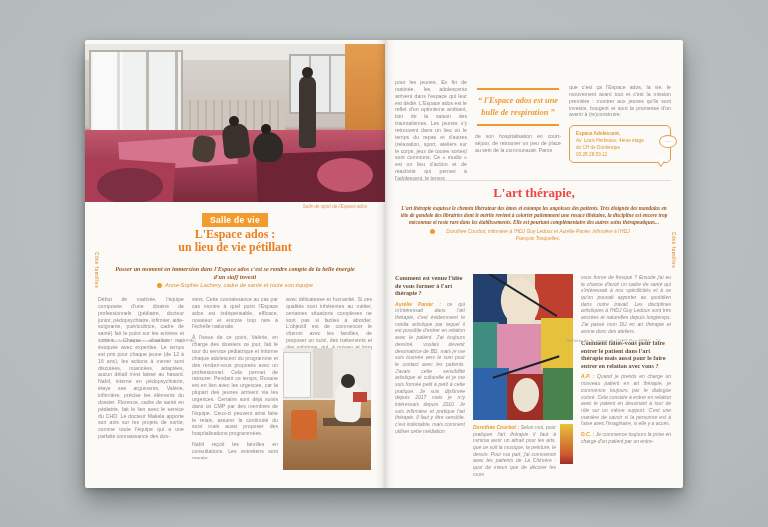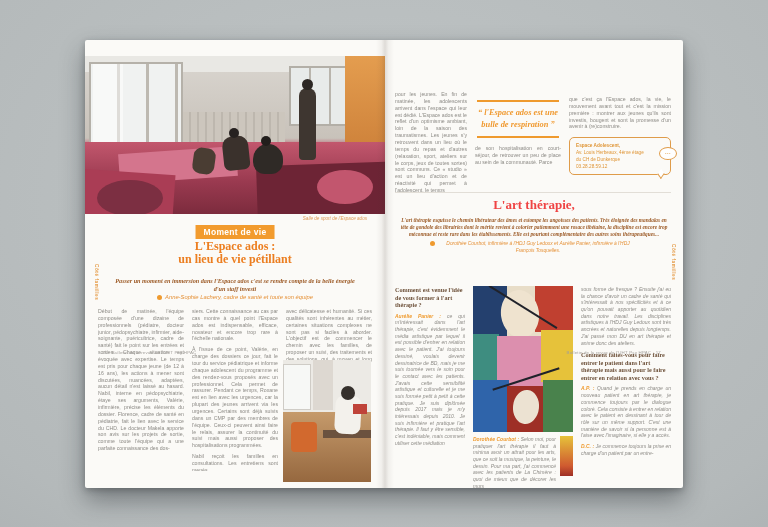--- a/index.html
+++ b/index.html
@@ -1,21 +1,21 @@
 <!DOCTYPE html>
 <html><head>
 <meta charset="utf-8">
 <style>
   html,body{margin:0;padding:0;}
   body{width:768px;height:527px;overflow:hidden;position:relative;
        background:radial-gradient(120% 130% at 50% 38%, #c0c5c6 0%, #b4b9ba 55%, #9da2a4 100%);
        font-family:"Liberation Sans", sans-serif;}
   .spread{position:absolute;left:85px;top:40px;width:598px;height:448px;background:#fbfaf7;border-radius:2px;
           box-shadow:0 12px 24px rgba(25,30,34,.40), 0 2px 6px rgba(25,30,34,.28);}
-  .page{position:absolute;top:16px;height:316px;}
+  .page{position:absolute;top:4px;height:316px;}
   .page-left{left:0;width:300px;}
   .page-right{left:300px;width:298px;}
   .fold{position:absolute;left:291px;top:0;width:18px;height:448px;pointer-events:none;
         background:linear-gradient(90deg,rgba(0,0,0,0) 0%,rgba(60,45,35,.05) 30%,rgba(60,45,35,.15) 50%,rgba(60,45,35,.05) 70%,rgba(0,0,0,0) 100%);}
   .abs{position:absolute;}
 
   
   .photo1{left:0;top:0;width:300px;height:158px;overflow:hidden;
           background:linear-gradient(180deg,#dad6d0 0%,#c8c2ba 52%,#b85a6b 58%,#8c3246 100%);}
   .p1-ceiling{left:0;top:0;width:300px;height:16px;background:#e9e8e4;}
@@ -151,21 +151,21 @@
       <div class="abs p1-figsit1-h"></div>
       <div class="abs p1-figsit2"></div>
       <div class="abs p1-figsit2-h"></div>
       <div class="abs p1-figstand"></div>
       <div class="abs p1-figstand-h"></div>
     </div>
 
     <div class="abs photo1-caption">Salle de sport de l'Espace ados</div>
     <div class="abs vtag vtag-left">Côté familles</div>
 
-    <div class="abs sectag">Moment de vie</div>
+    <div class="abs sectag">Salle de vie</div>
     <div class="abs title1">
       <div>L'Espace ados :</div>
       <div>un lieu de vie pétillant</div>
     </div>
     <div class="abs intro1">Passer un moment en immersion dans l'Espace ados c'est se rendre compte de la belle énergie d'un staff investi</div>
     <div class="abs byline-row">
       <span class="author-dot"></span>
       <span class="byline-txt">Anne-Sophie Lachery, cadre de santé et toute son équipe</span>
     </div>
 

